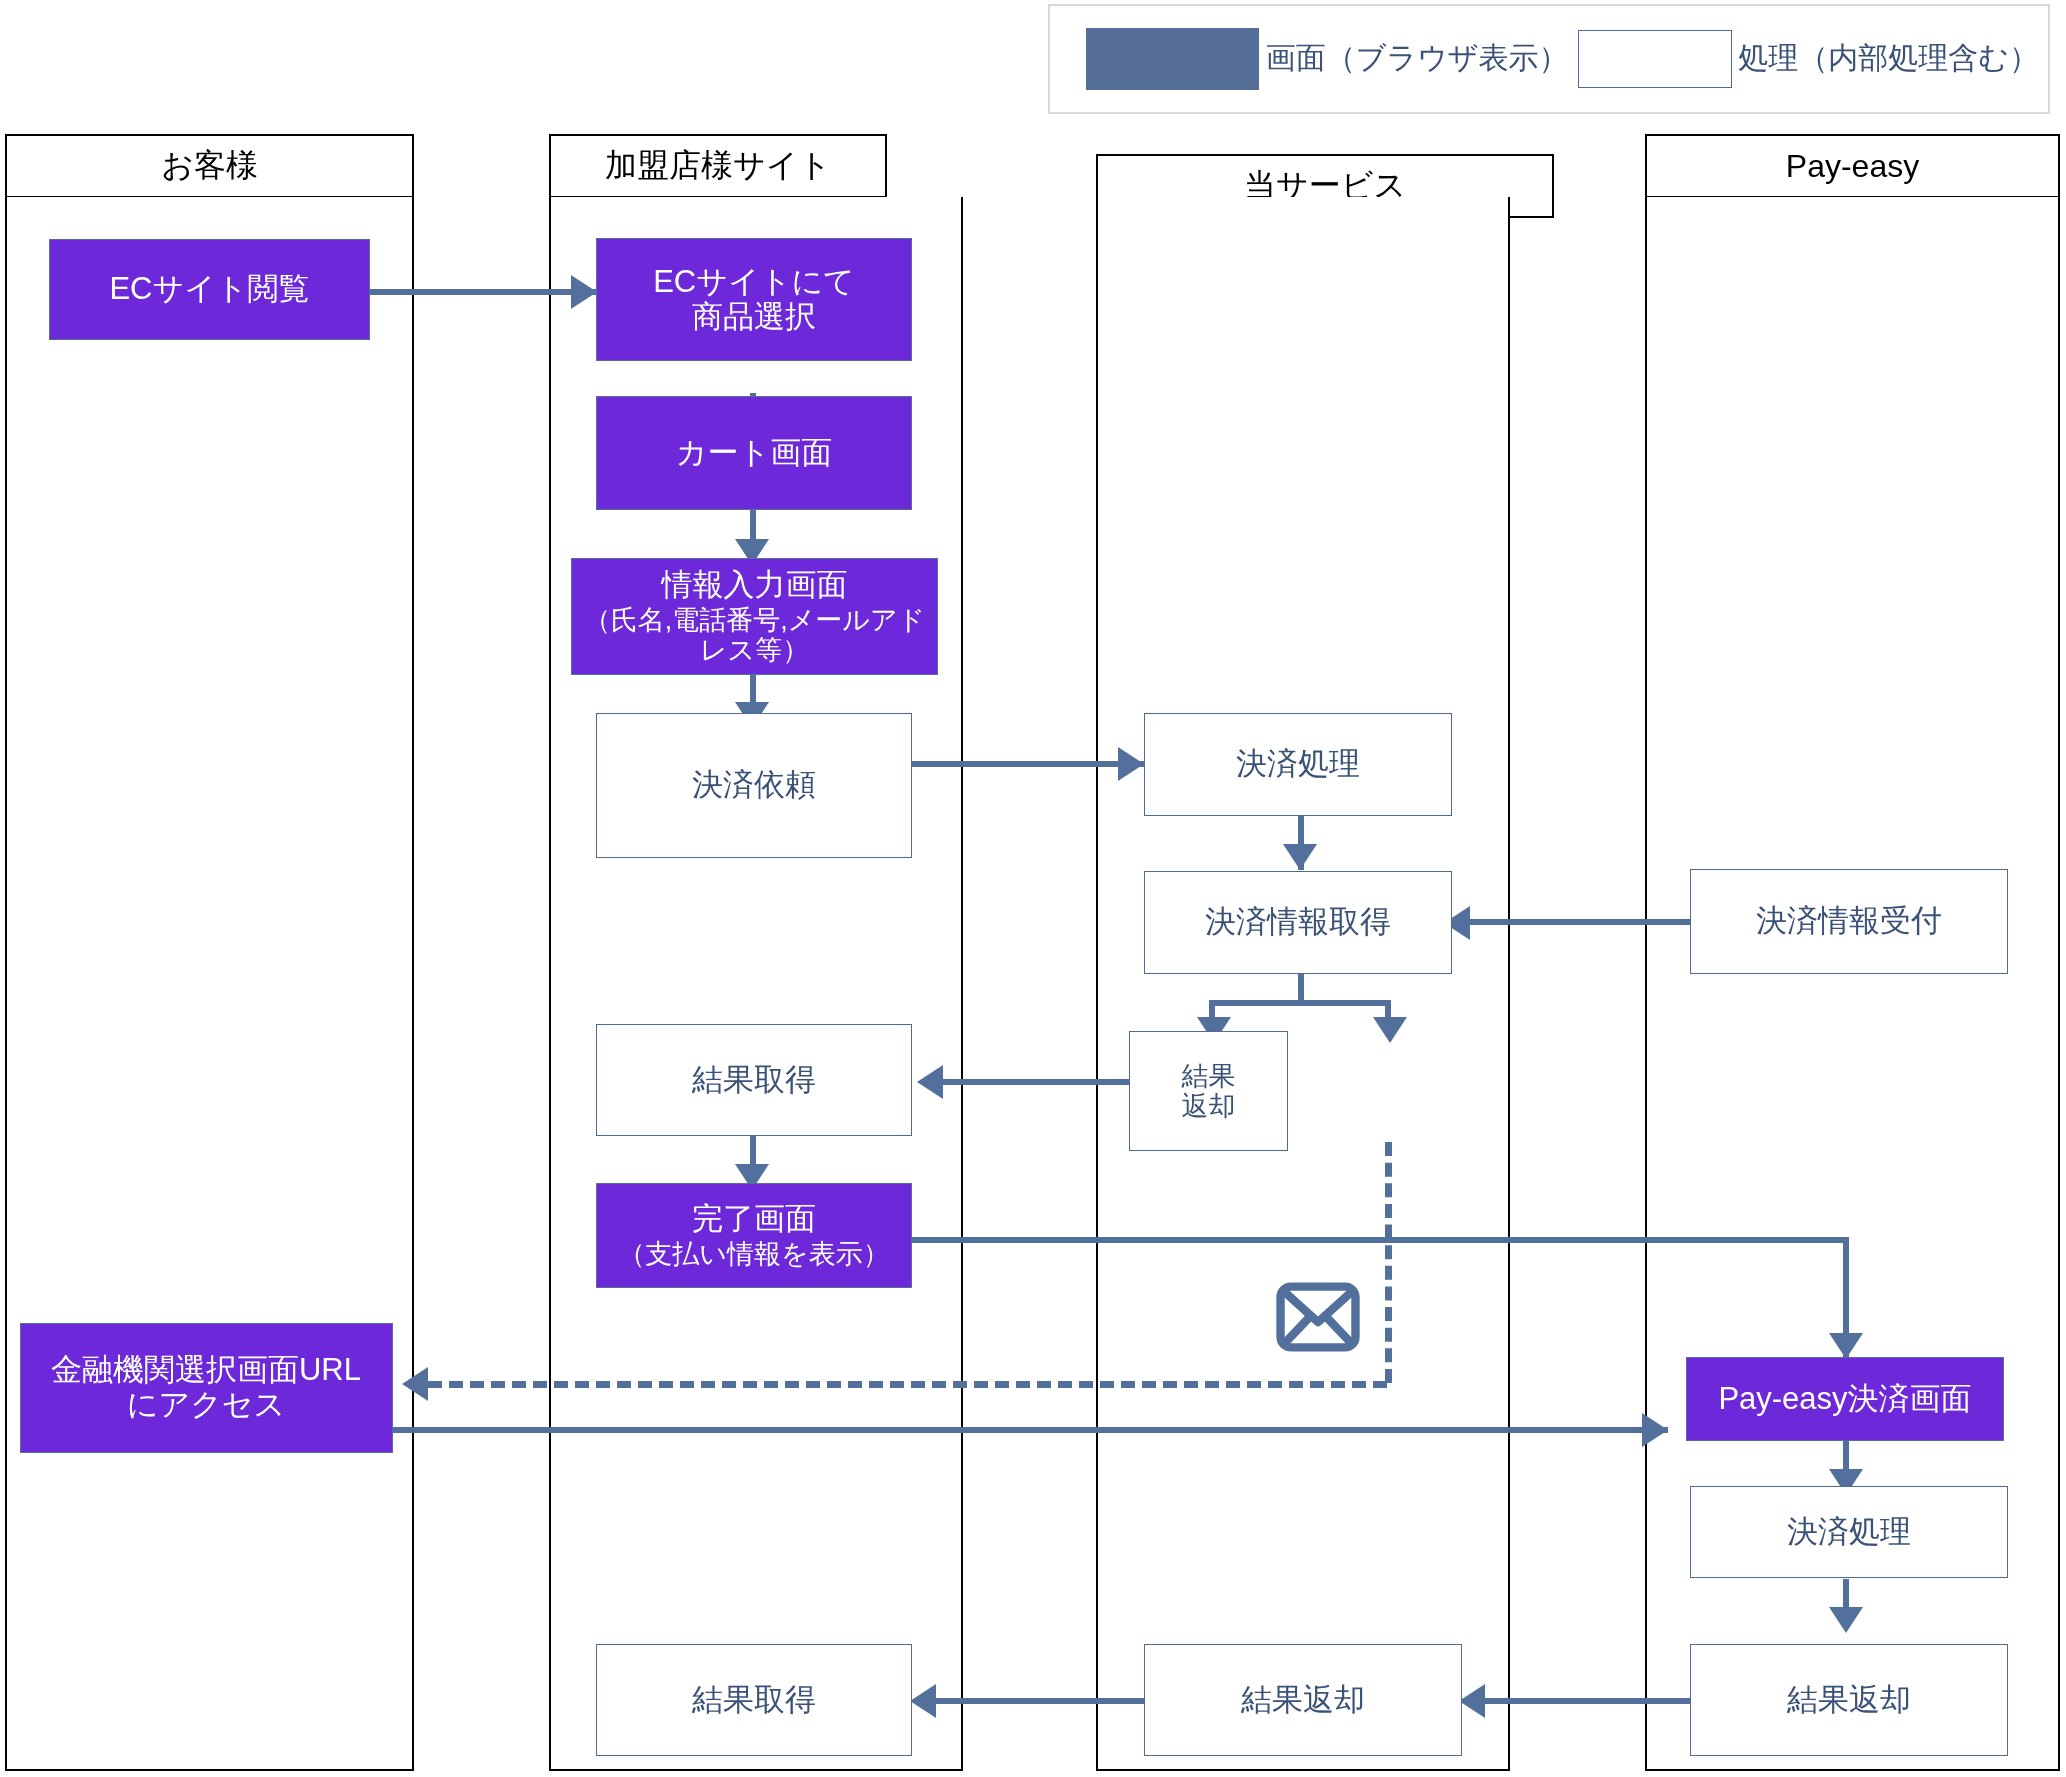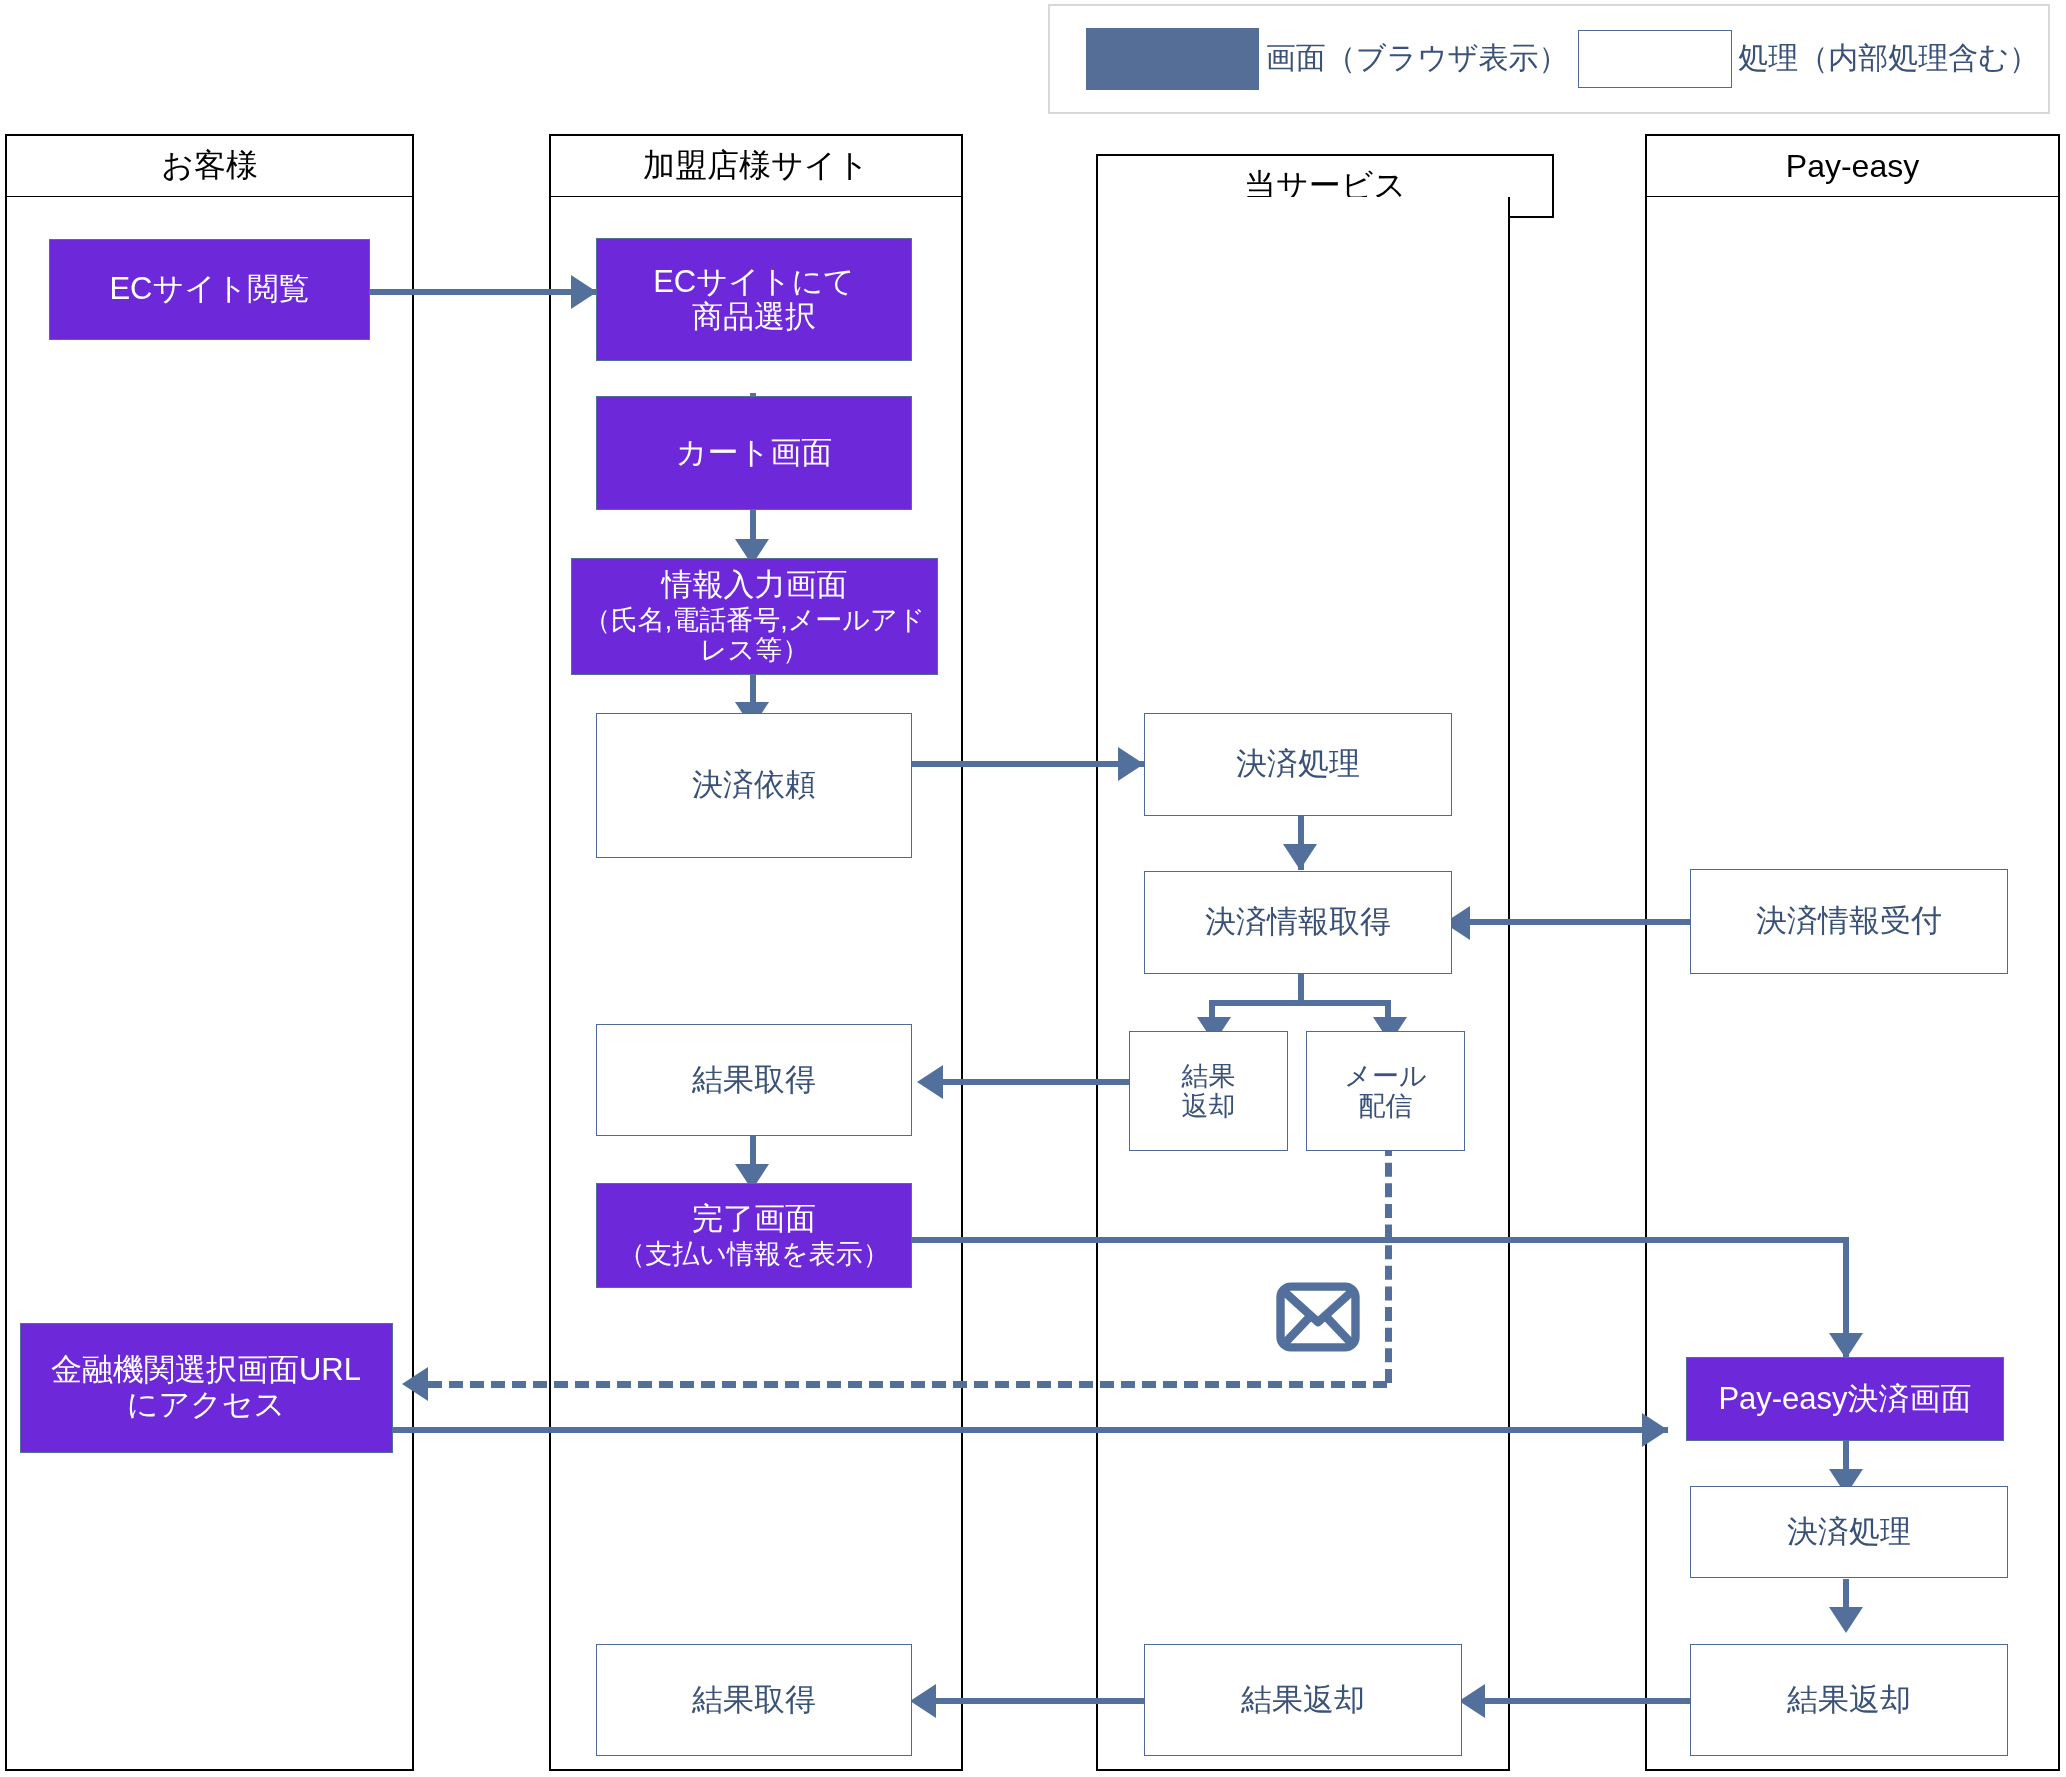--- a/index.html
+++ b/index.html
@@ -51,21 +51,21 @@
       <div class="lg-swatch-filled"></div>
       <div class="lg-text">画面（ブラウザ表示）</div>
       <div class="lg-swatch-open"></div>
       <div class="lg-text">処理（内部処理含む）</div>
     </div>
   </div>
 
   <div class="lane-head" style="left:5.2px;top:134px;width:409px;height:64px;">
     <span>お客様</span>
   </div>
-  <div class="lane-head" style="left:549px;top:134px;width:414px;height:64px;">
+  <div class="lane-head" style="left:549px;top:134px;width:338px;height:64px;">
     <span>加盟店様サイト</span>
   </div>
   <div class="lane-head" style="left:1096px;top:134px;width:458px;height:64px;margin-top:20px;">
     <span>当サービス</span>
   </div>
   <div class="lane-head" style="left:1645px;top:134px;width:415px;height:64px;">
     <span>Pay-easy</span>
   </div>
 
   <div class="lane-body" style="left:5.2px;top:197px;width:409px;height:1574px;"></div>
@@ -183,24 +183,20 @@
 
   <div class="node process" style="left:1144px;top:871px;width:308px;height:103px;">
     <div class="t1">決済情報取得</div>
   </div>
 
   <div class="node process small" style="left:1129px;top:1031px;width:159px;height:120px;">
     <div class="t1">結果</div>
     <div class="t1">返却</div>
   </div>
 
-  <div class="node process small" style="left:1306px;top:1031px;width:159px;height:120px;">
-    <div class="t1">メール</div>
-    <div class="t1">配信</div>
-  </div>
 
   <div class="node process" style="left:1144px;top:1644px;width:318px;height:112px;">
     <div class="t1">結果返却</div>
   </div>
 
   <div class="node process" style="left:1690px;top:869px;width:318px;height:105px;">
     <div class="t1">決済情報受付</div>
   </div>
 
   <div class="node screen" style="left:1686px;top:1357px;width:318px;height:84px;">

